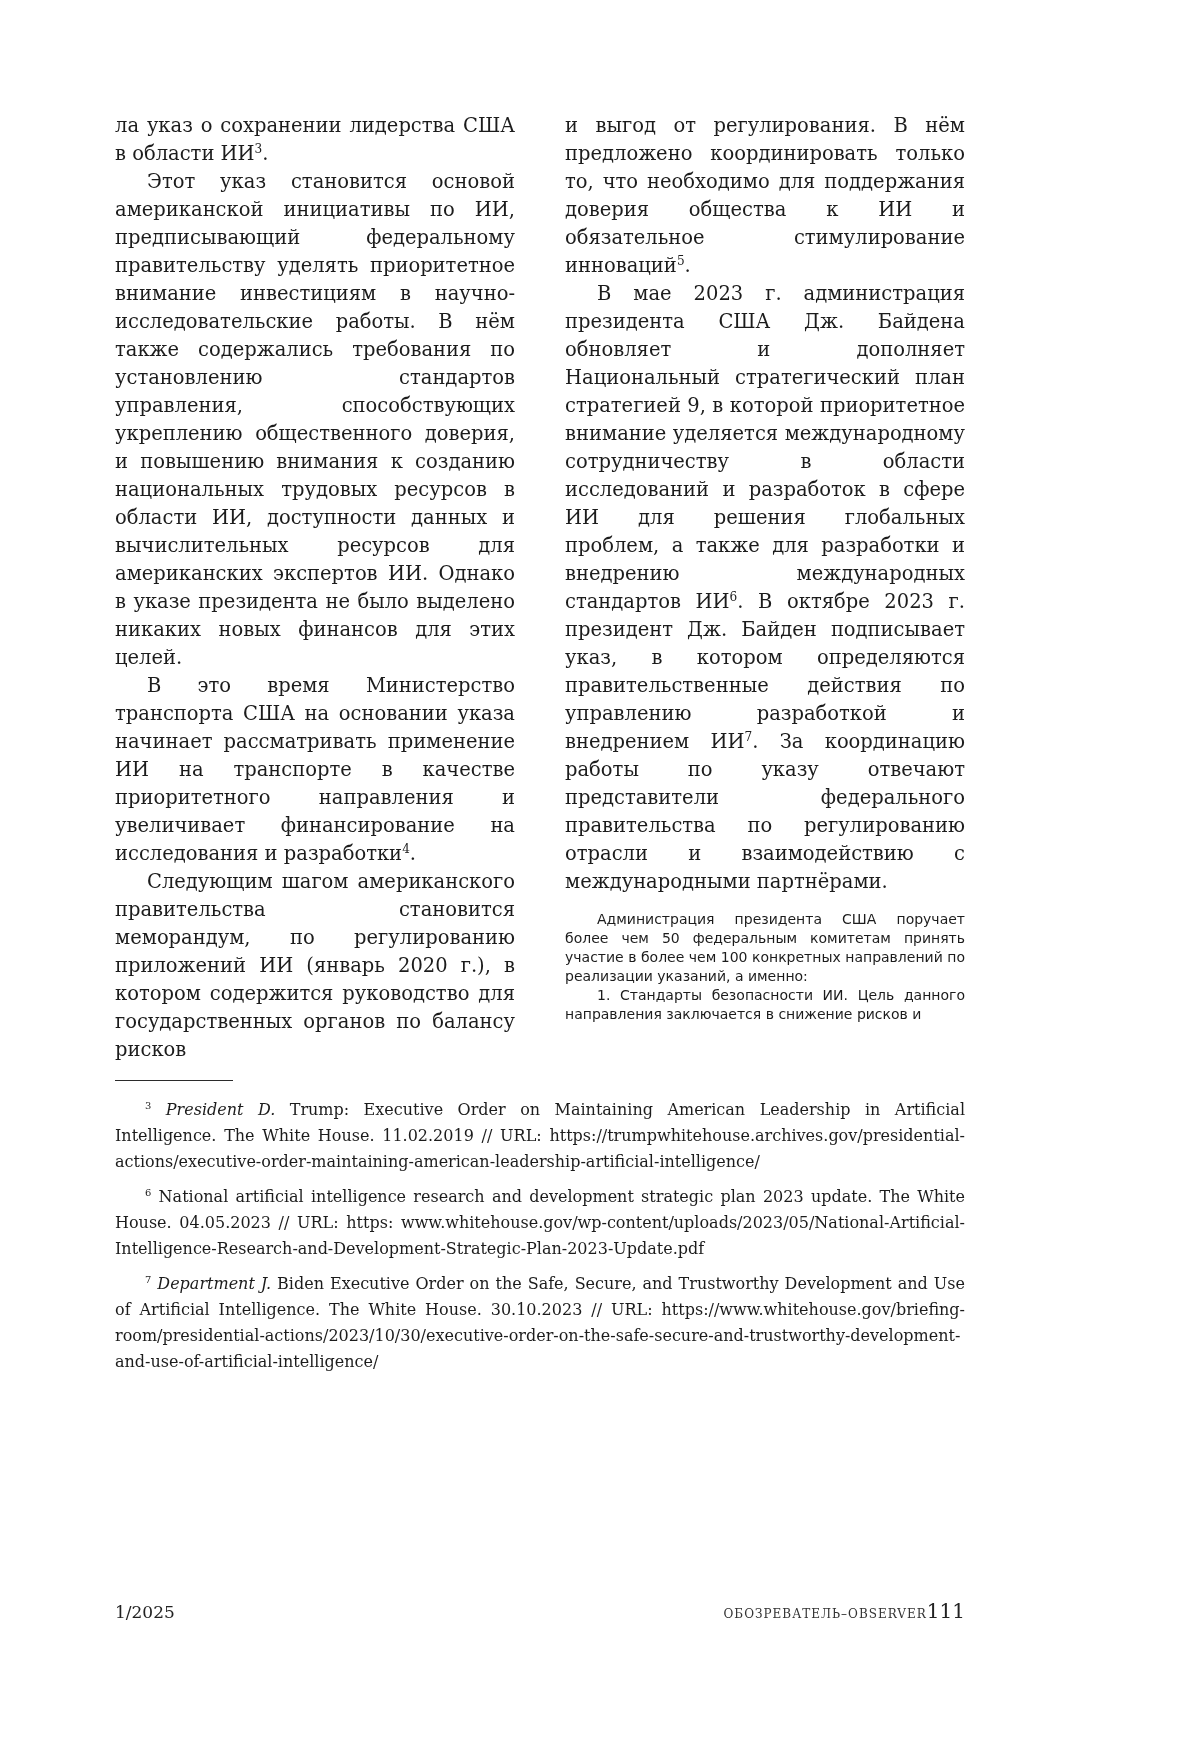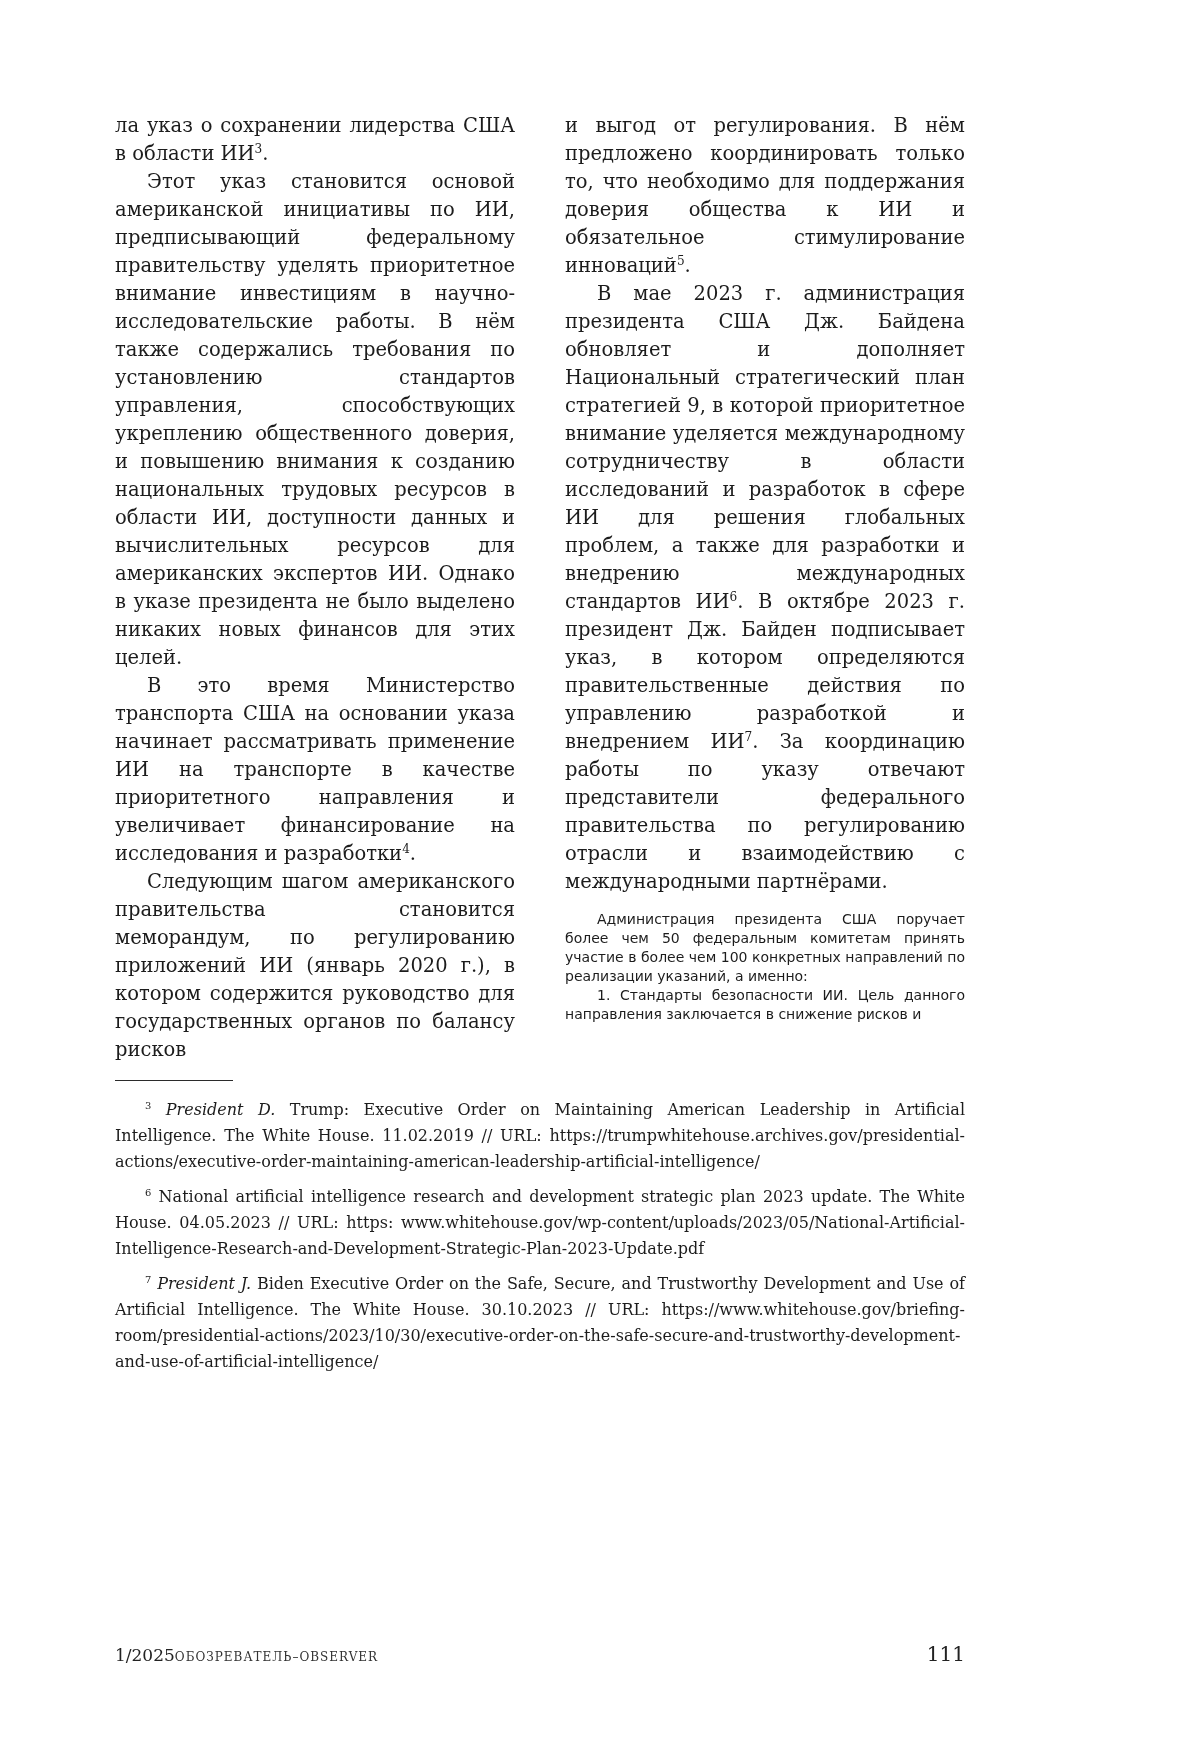--- a/index.html
+++ b/index.html
@@ -62,29 +62,29 @@
     text-align: justify;
     text-indent: 30px;
     overflow-wrap: break-word;
     margin-bottom: 9px;
     color: #1c1c1c;
   }
   .footnote i { }
   .page-footer {
     position: absolute;
     left: 115px;
-    top: 1642px;
+    top: 1599px;
     width: 850px;
     display: flex;
     align-items: baseline;
   }
   .footer-issue { font-size: 17px; color: #222; }
   .footer-journal {
     flex: 1;
-    text-align: left;
+    text-align: right;
     font-size: 12px;
     letter-spacing: 1px;
     color: #333;
   }
   .footer-page { font-size: 20px; color: #222; }
 </style>
 </head>
 <body>
 
 <div class="page">
@@ -103,21 +103,21 @@
         <p class="para indent sans space-before">Администрация президента США поручает более чем 50 федеральным комитетам принять участие в более чем 100 конкретных направлений по реализации указаний, а именно:</p>
         <p class="para indent sans">1. Стандарты безопасности ИИ. Цель данного направления заключается в снижение рисков и</p>
       </div>
   </div>
 
   <hr class="footnote-rule">
 
   <div class="footnotes">
       <p class="footnote"><sup>3</sup> <i>President D.</i> Trump: Executive Order on Maintaining American Leadership in Artificial Intelligence. The White House. 11.02.2019 // URL: https://trumpwhitehouse.archives.gov/presidential-actions/executive-order-maintaining-american-leadership-artificial-intelligence/</p>
       <p class="footnote"><sup>6</sup> National artificial intelligence research and development strategic plan 2023 update. The White House. 04.05.2023 // URL: https: www.whitehouse.gov/wp-content/uploads/2023/05/National-Artificial-Intelligence-Research-and-Development-Strategic-Plan-2023-Update.pdf</p>
-      <p class="footnote"><sup>7</sup> <i>President J.</i> Biden Executive Order on the Safe, Secure, and Trustworthy Development and Use of Artificial Intelligence. The White House. 30.10.2023 // URL: https://www.whitehouse.gov/briefing-room/presidential-actions/2023/10/30/executive-order-on-the-safe-secure-and-trustworthy-development-and-use-of-artificial-intelligence/</p>
+      <p class="footnote"><sup>7</sup> <i>Department J.</i> Biden Executive Order on the Safe, Secure, and Trustworthy Development and Use of Artificial Intelligence. The White House. 30.10.2023 // URL: https://www.whitehouse.gov/briefing-room/presidential-actions/2023/10/30/executive-order-on-the-safe-secure-and-trustworthy-development-and-use-of-artificial-intelligence/</p>
     </div>
 
   <div class="page-footer">
     <span class="footer-issue">1/2025</span>
     <span class="footer-journal">ОБОЗРЕВАТЕЛЬ–OBSERVER</span>
     <span class="footer-page">111</span>
   </div>
 
 </div>
 

